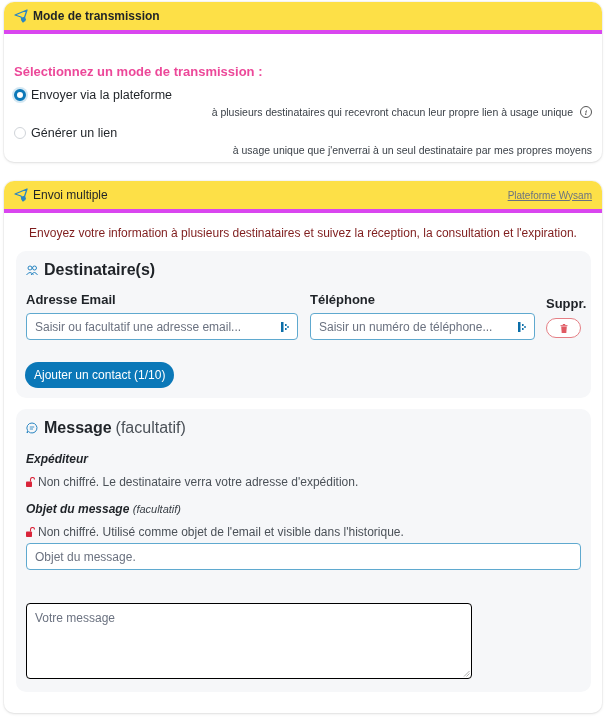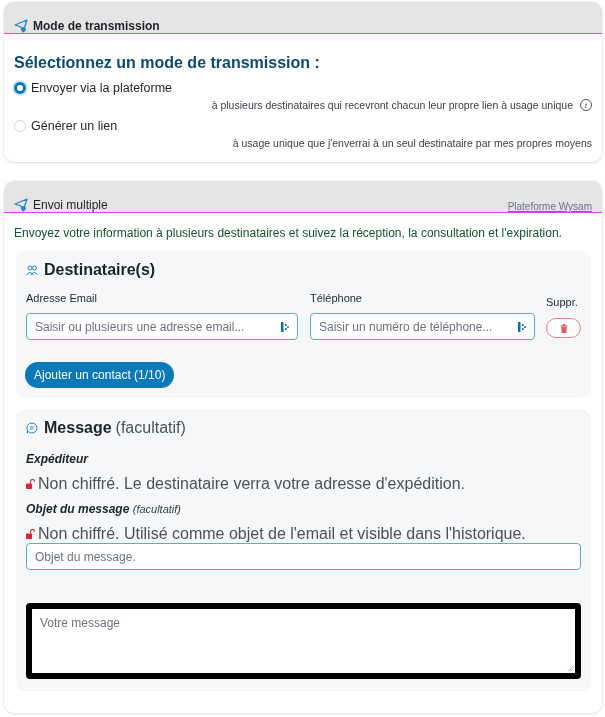--- a/index.html
+++ b/index.html
@@ -6,75 +6,75 @@
   html, body { width: 605px; height: 717px; background: #ffffff; overflow: hidden; }
   body { font-family: "Liberation Sans", "DejaVu Sans", sans-serif; color: #1f2328; font-size: 12px; position: relative; }
 
   .card {
     position: absolute; left: 4px; width: 598px;
     background: #ffffff; border-radius: 10px;
     box-shadow: 0 1px 3px rgba(0,0,0,0.10), 0 0 0 1px rgba(0,0,0,0.03);
     overflow: hidden;
   }
   .card-header {
-    height: 32px; background: #e5e5e5; border-bottom: 1px solid #d946ef;
-    display: flex; align-items: flex-end; padding: 0 10px;
+    height: 32px; background: #fde047; border-bottom: 4px solid #d946ef;
+    display: flex; align-items: center; padding: 0 10px;
   }
   .card-header .title { font-size: 12px; color: #1f2328; margin-left: 5px; }
   .card-header .title.bold { font-weight: bold; }
   .card-header .right { margin-left: auto; font-size: 10px; color: #6b7280; text-decoration: underline; }
 
   .icon-send { width: 14px; height: 14px; display: inline-block; }
 
   
   #card1 { top: 2px; height: 160px; }
   .c1-body { padding: 12px 10px 0 10px; }
-  .c1-q { font-weight: bold; font-size: 16px; color: #0c4a6e; margin-top: 8px; }
+  .c1-q { font-weight: bold; font-size: 13px; color: #ec4899; margin-top: 18px; }
   .radio-row { display: flex; align-items: center; margin-top: 9px; }
   .radio { width: 12px; height: 12px; border-radius: 50%; border: 1px solid #d0d4d9; background: #fff; flex: none; }
   .radio.checked { border: 3.5px solid #0b78b8; box-shadow: 0 0 0 2px rgba(11,120,184,0.18); }
   .radio-label { font-size: 12.5px; margin-left: 5px; color: #1f2328; }
   .radio-sub { font-size: 10.5px; color: #3b4148; margin-left: 17px; margin-top: 4px; display: flex; align-items: center; justify-content: flex-end; }
   .info-icon { width: 12px; height: 12px; border: 1px solid #555; border-radius: 50%; display: inline-flex; align-items: center; justify-content: center; font-size: 8px; font-style: italic; margin-left: 7px; color: #444; font-family: "DejaVu Serif", serif; }
 
   
   #card2 { top: 181px; height: 532px; }
-  .c2-intro { font-size: 12px; color: #14532d; padding: 13px 10px 0 10px; }
+  .c2-intro { font-size: 12px; color: #7f1d1d; padding: 13px 10px 0 10px; text-align: center; }
   .panel { position: absolute; left: 12px; width: 575px; background: #f6f7f9; border-radius: 10px; }
   #panel-dest { top: 70px; height: 147px; }
   #panel-msg { top: 228px; height: 283px; }
   .panel-title { position: absolute; left: 10px; top: 10px; display: flex; align-items: center; font-size: 16px; }
   .panel-title .t { font-weight: bold; margin-left: 6px; }
   .panel-title .opt { color: #4b5158; margin-left: 4px; font-weight: normal; }
 
-  .field-label { position: absolute; font-size: 11px; color: #1f2328; }
+  .field-label { position: absolute; font-size: 13px; color: #1f2328; font-weight: bold; }
   .input {
     position: absolute; height: 27px; background: #fff;
     border: 1px solid #5fa9cf; border-radius: 4px;
     font-size: 12px; color: #6b7280; padding: 0 8px; display: flex; align-items: center;
   }
   .input .ph { flex: 1; white-space: nowrap; overflow: hidden; }
   .kb-icon { width: 8px; height: 12px; display: inline-block; }
   .del-btn {
     position: absolute; width: 35px; height: 20px; border: 1px solid #e57f85; border-radius: 10px;
     background: #fff; display: flex; align-items: center; justify-content: center;
   }
   .add-btn {
     position: absolute; left: 9px; top: 111px; height: 26px; padding: 0 9px;
     background: #0b78b8; color: #fff; border-radius: 13px; font-size: 12px;
     display: flex; align-items: center; white-space: nowrap;
   }
 
   .sec-label { position: absolute; left: 10px; font-size: 12px; font-weight: bold; color: #1f2328; font-style: italic; }
   .sec-label .opt { font-weight: normal; font-size: 11px; color: #3b4148; }
-  .lock-note { position: absolute; left: 10px; font-size: 16px; color: #4b5158; display: flex; align-items: center; }
+  .lock-note { position: absolute; left: 10px; font-size: 12px; color: #4b5158; display: flex; align-items: center; }
   .lock-icon { width: 9px; height: 10px; margin-right: 3px; display: inline-block; }
   .textarea {
-    position: absolute; left: 10px; width: 555px; height: 76px; background: #fff;
-    border: 6px solid #000000; border-radius: 4px; padding: 7px 8px;
+    position: absolute; left: 10px; width: 446px; height: 76px; background: #fff;
+    border: 1px solid #000000; border-radius: 4px; padding: 7px 8px;
     font-size: 12px; color: #6b7280;
   }
   .resize-grip { position: absolute; right: 1px; bottom: 1px; width: 7px; height: 7px; }
 </style>
 </head>
 <body>
 
 <div class="card" id="card1">
   <div class="card-header">
     <svg class="icon-send" viewBox="0 0 14 14">
@@ -122,21 +122,21 @@
         <circle cx="4" cy="3" r="2" fill="none" stroke="#2a86c2" stroke-width="1"></circle>
         <circle cx="8.5" cy="3" r="2" fill="none" stroke="#2a86c2" stroke-width="1"></circle>
         <path d="M0.5 10 Q4 5 7.5 10" fill="none" stroke="#2a86c2" stroke-width="1"></path>
         <path d="M5 10 Q8.5 5 11.5 10" fill="none" stroke="#2a86c2" stroke-width="1"></path>
       </svg>
       <span class="t">Destinataire(s)</span>
     </div>
 
     <span class="field-label" style="left:10px; top:41px;">Adresse Email</span>
     <div class="input" style="left:10px; top:62px; width:272px;">
-      <span class="ph">Saisir ou plusieurs une adresse email...</span>
+      <span class="ph">Saisir ou facultatif une adresse email...</span>
       <svg class="kb-icon" viewBox="0 0 8 12">
         <rect x="0" y="1" width="2.5" height="10" fill="#0b6ea8"></rect>
         <rect x="4" y="3" width="1.6" height="2" fill="#0b6ea8"></rect>
         <rect x="4" y="7" width="1.6" height="2" fill="#0b6ea8"></rect>
         <rect x="6.3" y="5" width="1.4" height="2" fill="#0b6ea8"></rect>
       </svg>
     </div>
 
     <span class="field-label" style="left:294px; top:41px;">Téléphone</span>
     <div class="input" style="left:294px; top:62px; width:225px;">

